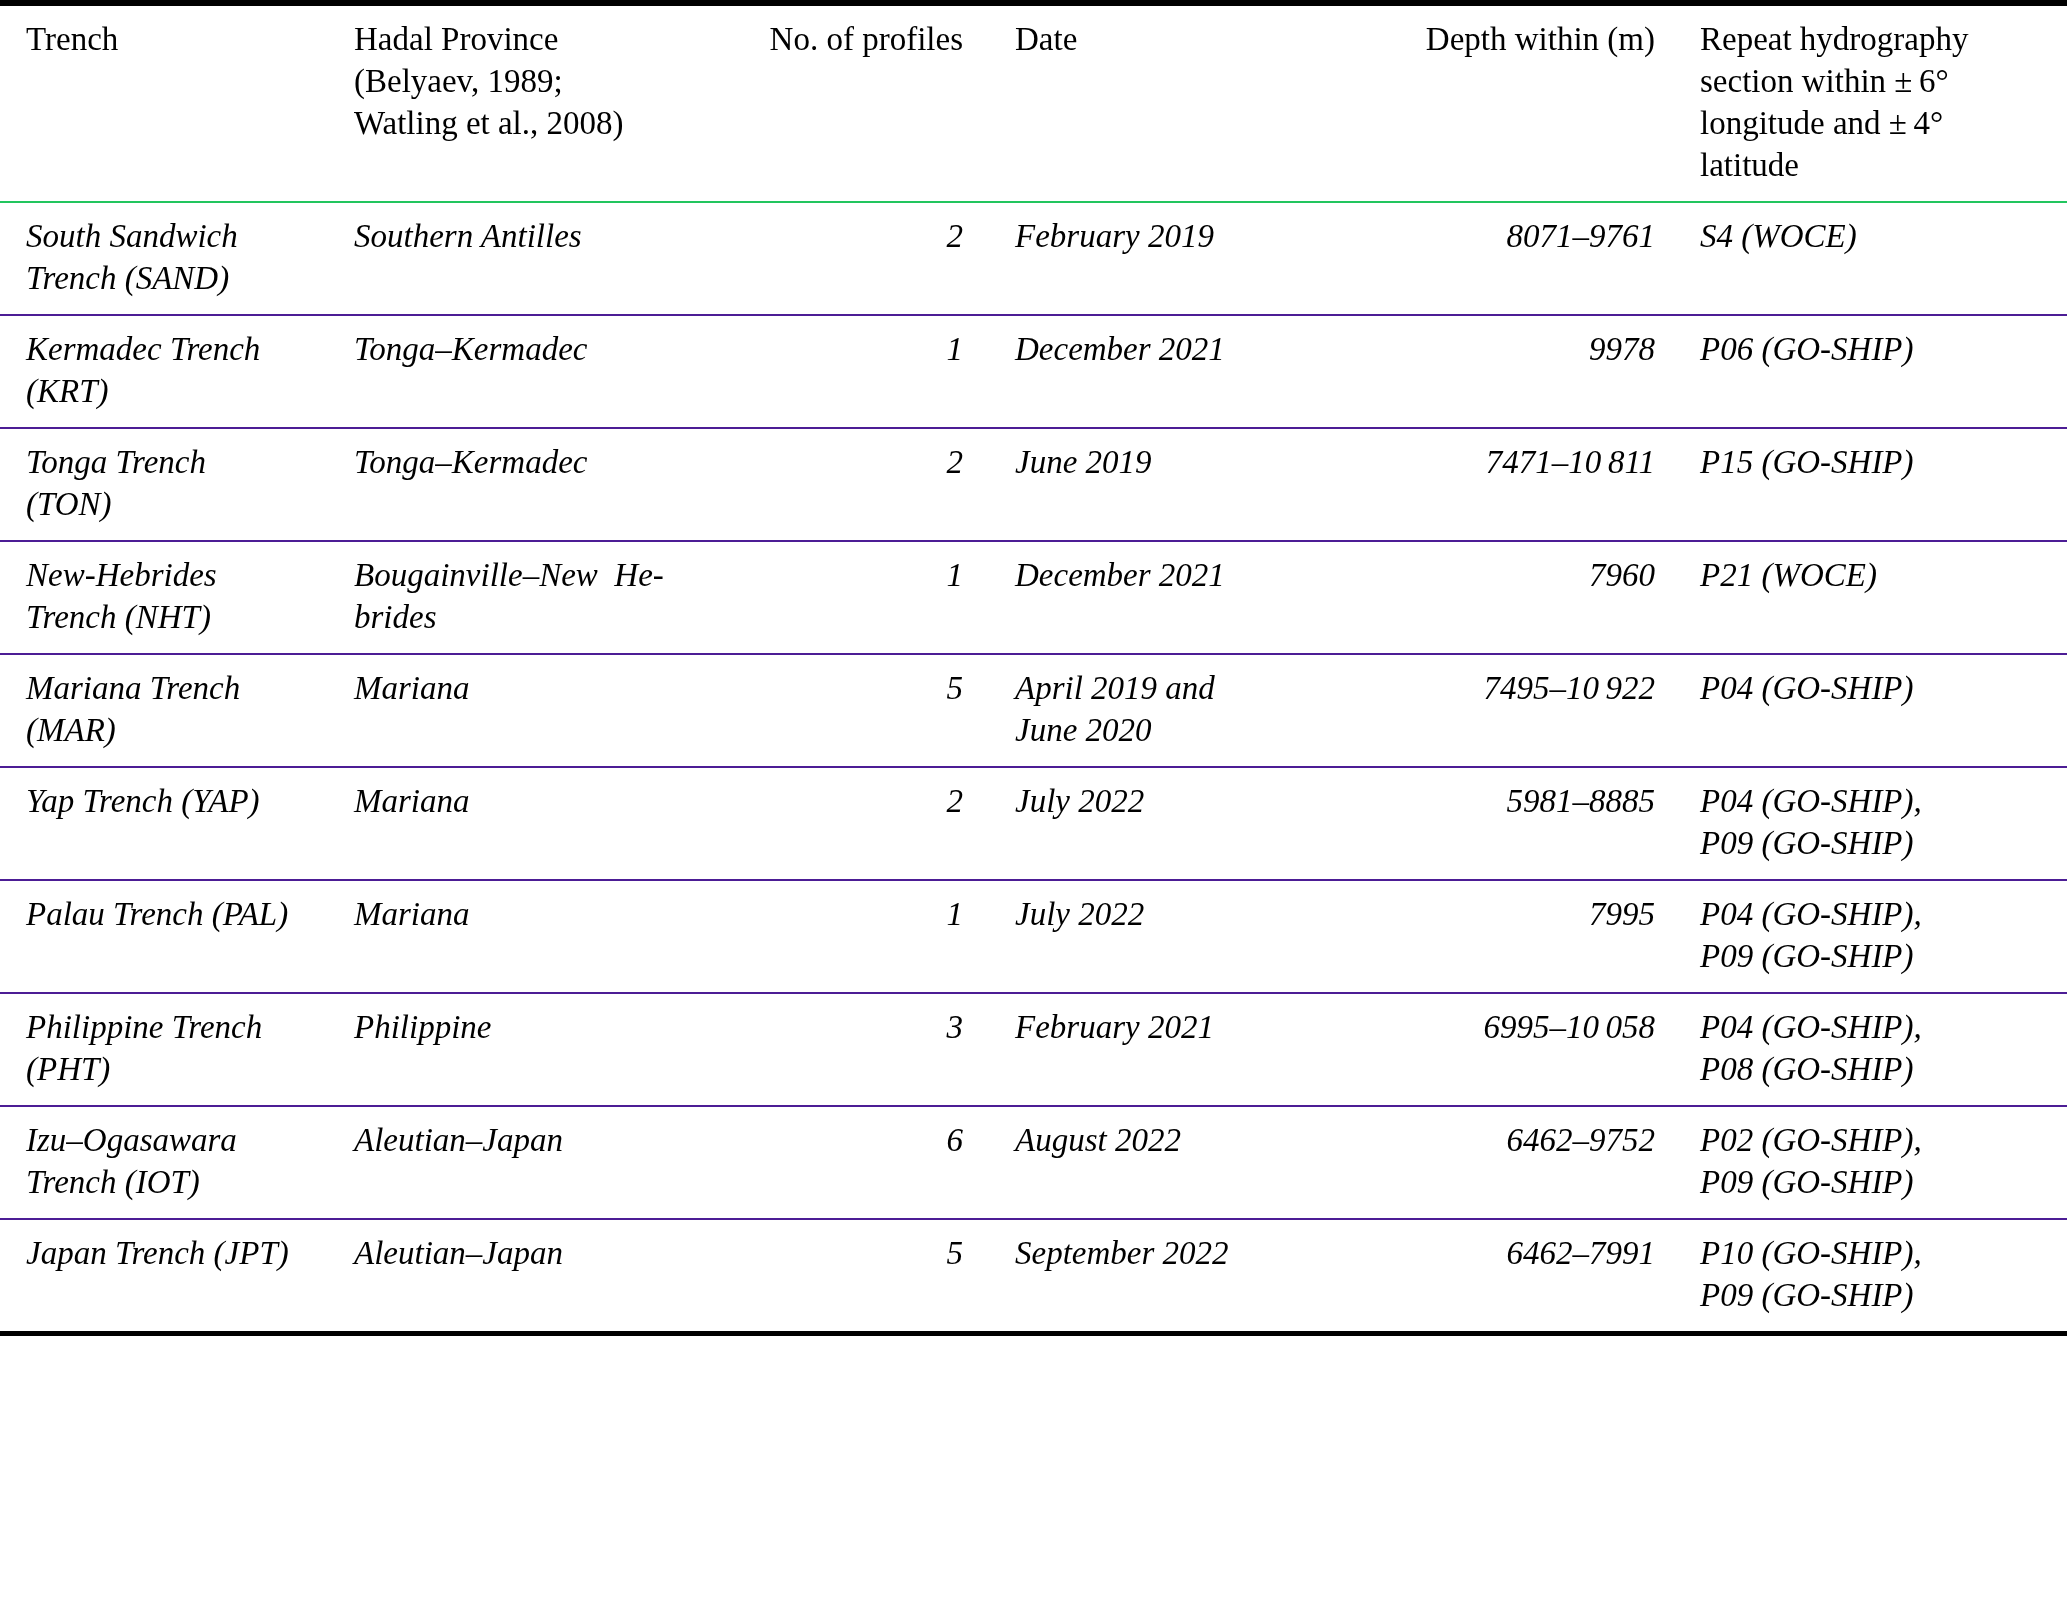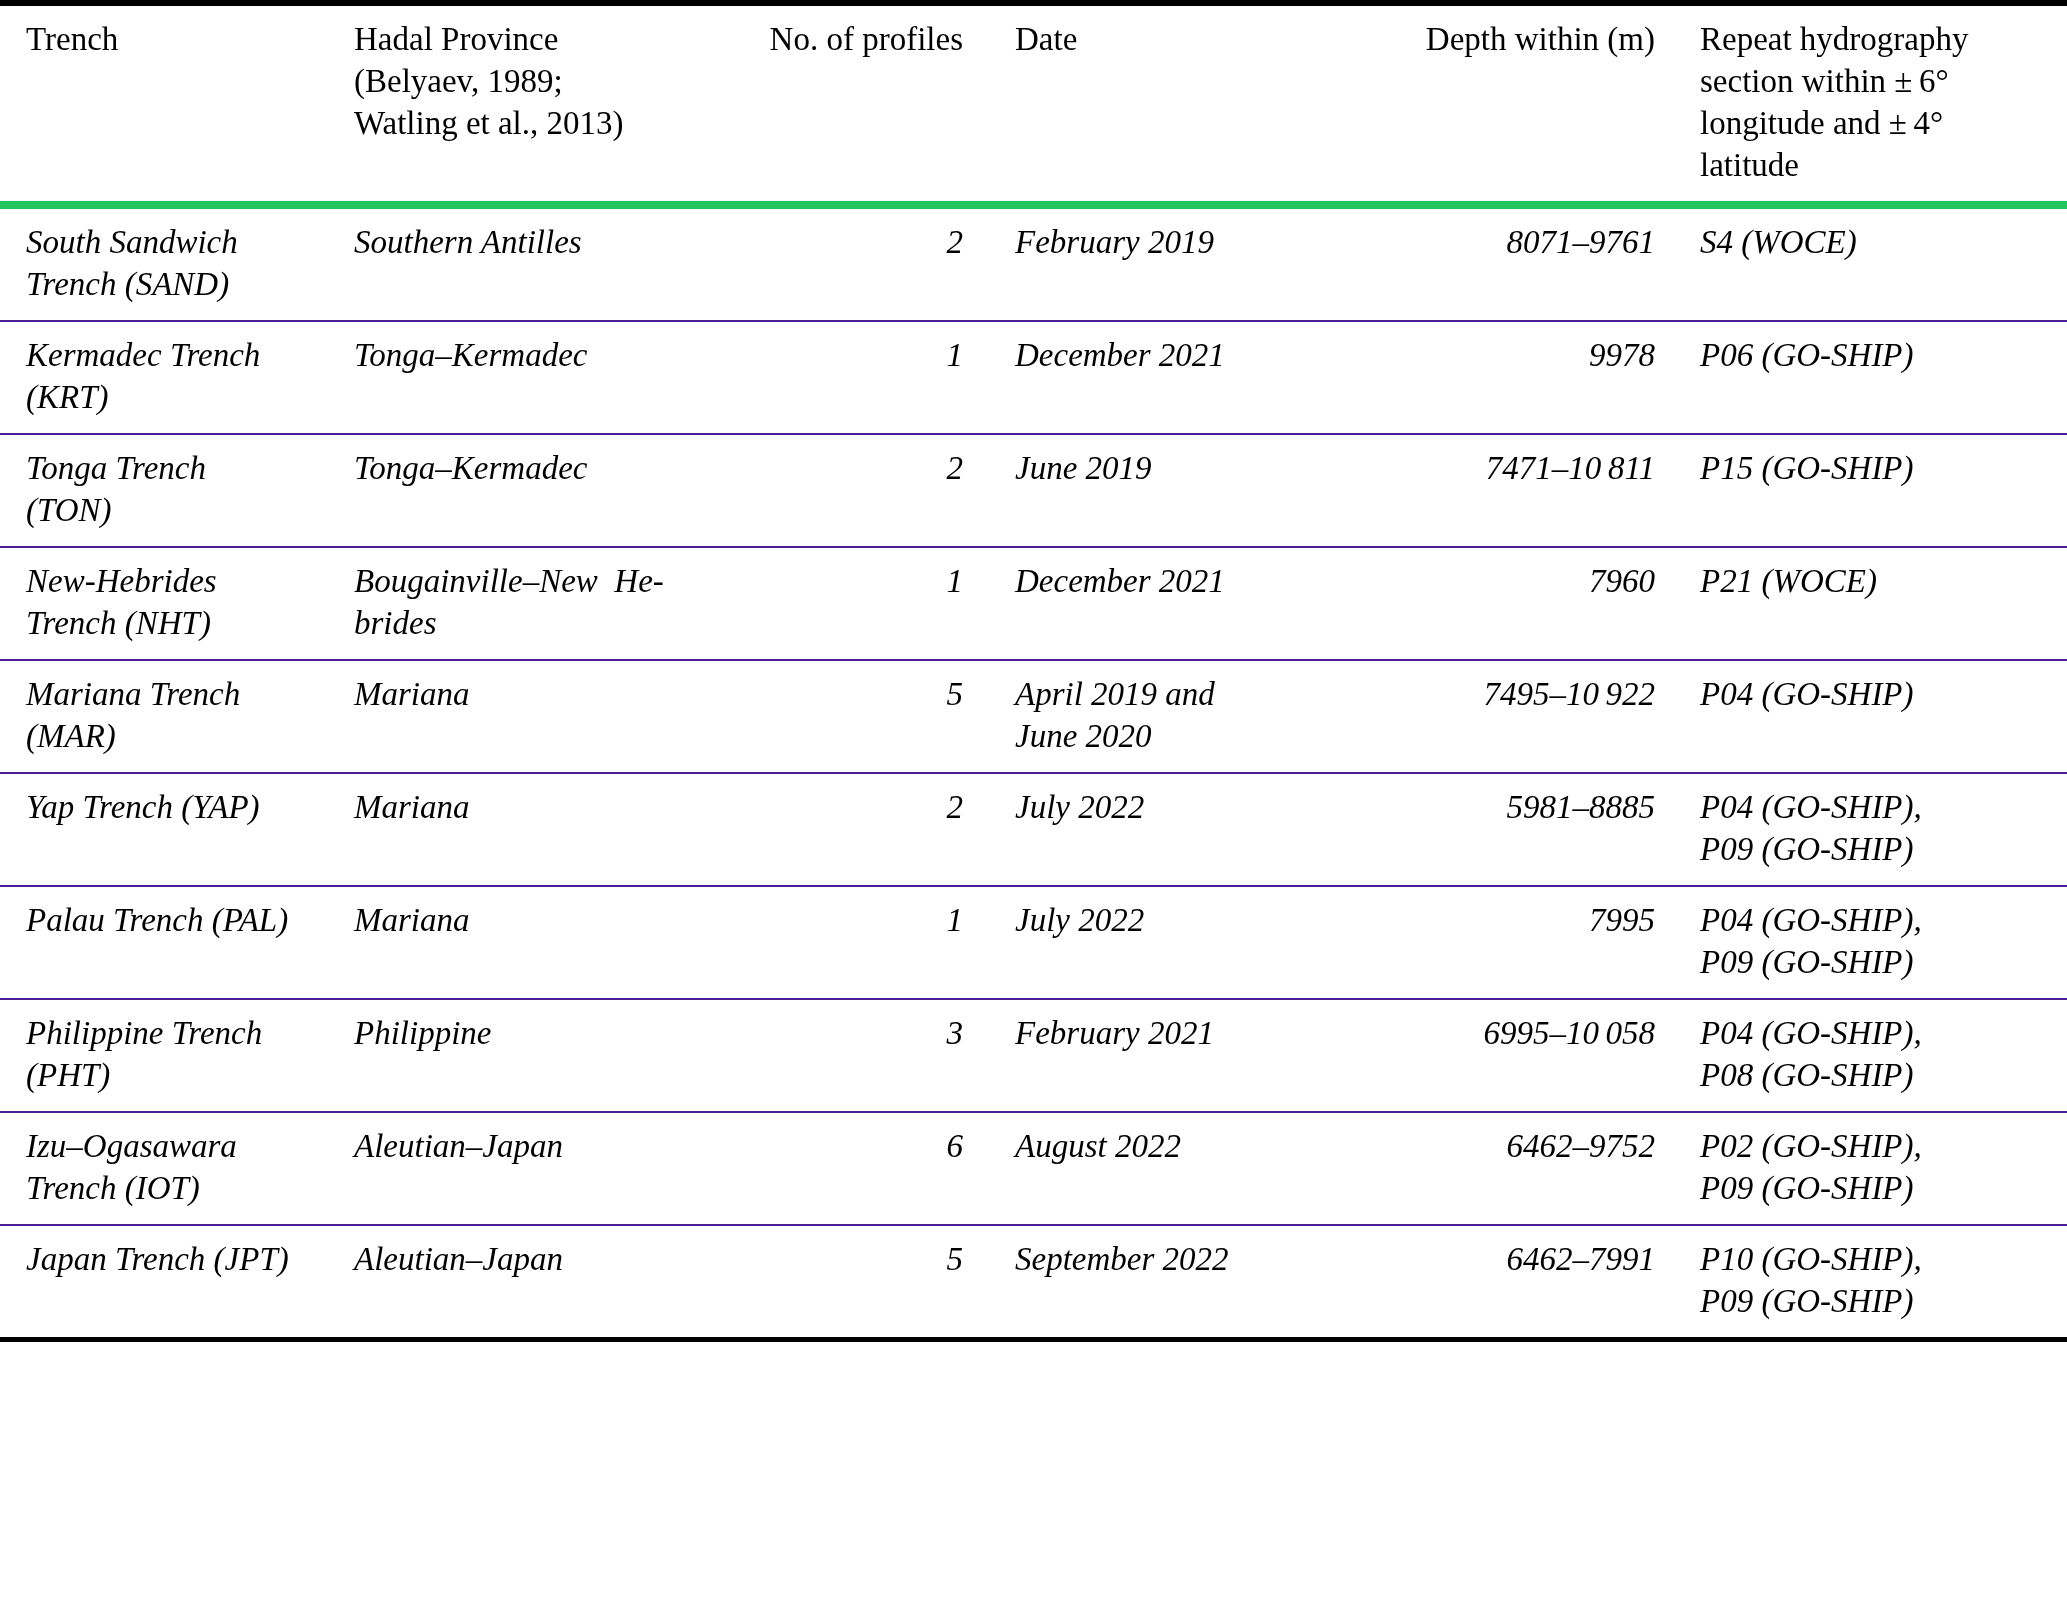--- a/index.html
+++ b/index.html
@@ -15,21 +15,21 @@
     color: #000000;
   }
   table.paper-table {
     border-collapse: collapse;
     table-layout: fixed;
     width: 2067px;
     border-top: 6px solid #000000;
     border-bottom: 5px solid #000000;
   }
   thead tr {
-    border-bottom: 8px solid #22c55e;
+    border-bottom: 2px solid #22c55e;
   }
   tbody tr {
     border-bottom: 2px solid #4c1d95;
     font-style: italic;
   }
   th, td {
     vertical-align: top;
     font-weight: normal;
     font-size: 33px;
     line-height: 42px;
@@ -61,21 +61,21 @@
       <col class="w3">
       <col class="w4">
       <col class="w5">
       <col class="w6">
   </colgroup>
   <thead>
     <tr>
       <th class="c1">Trench</th>
       <th class="c2">Hadal Province
 (Belyaev, 1989;
-Watling et al., 2013)</th>
+Watling et al., 2008)</th>
       <th class="c3">No. of profiles</th>
       <th class="c4">Date</th>
       <th class="c5">Depth within (m)</th>
       <th class="c6">Repeat hydrography
 section within ± 6°
 longitude and ± 4°
 latitude</th>
     </tr>
   </thead>
   <tbody id="table-body">

